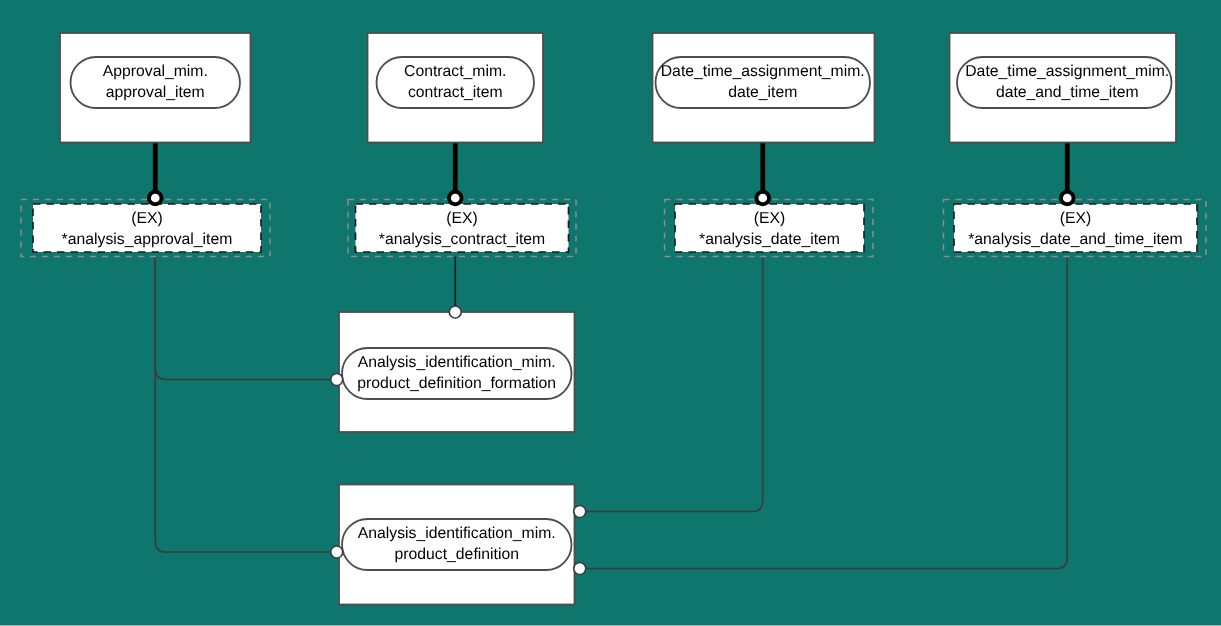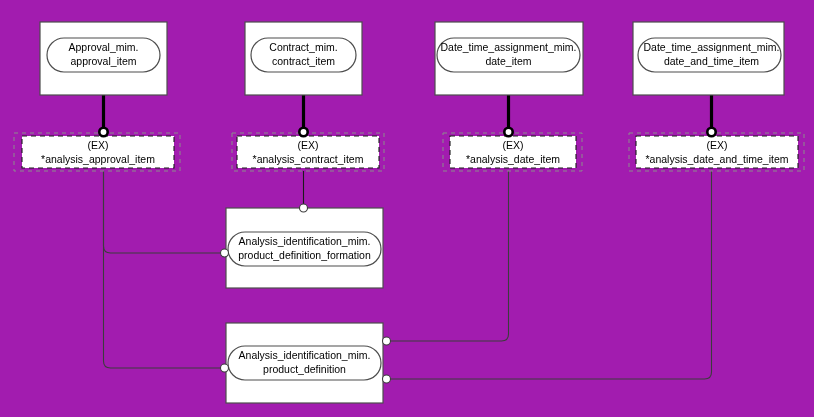--- a/index.html
+++ b/index.html
@@ -8,21 +8,21 @@
     padding: 0;
     background: #ffffff;
   }
   body {
     font-family: "Liberation Sans", sans-serif;
   }
   #canvas {
     position: relative;
     width: 814px;
     height: 417px;
-    background: #a21caf;
+    background: #0f766e;
     overflow: hidden;
   }
   #diagram-svg {
     position: absolute;
     left: 0;
     top: 0;
     width: 814px;
     height: 417px;
   }
   .solid-box {

